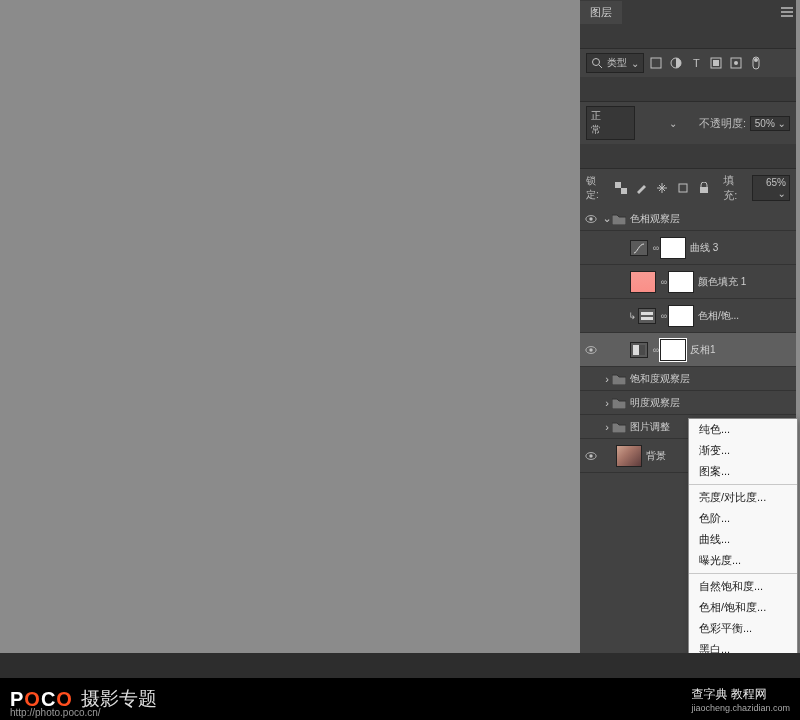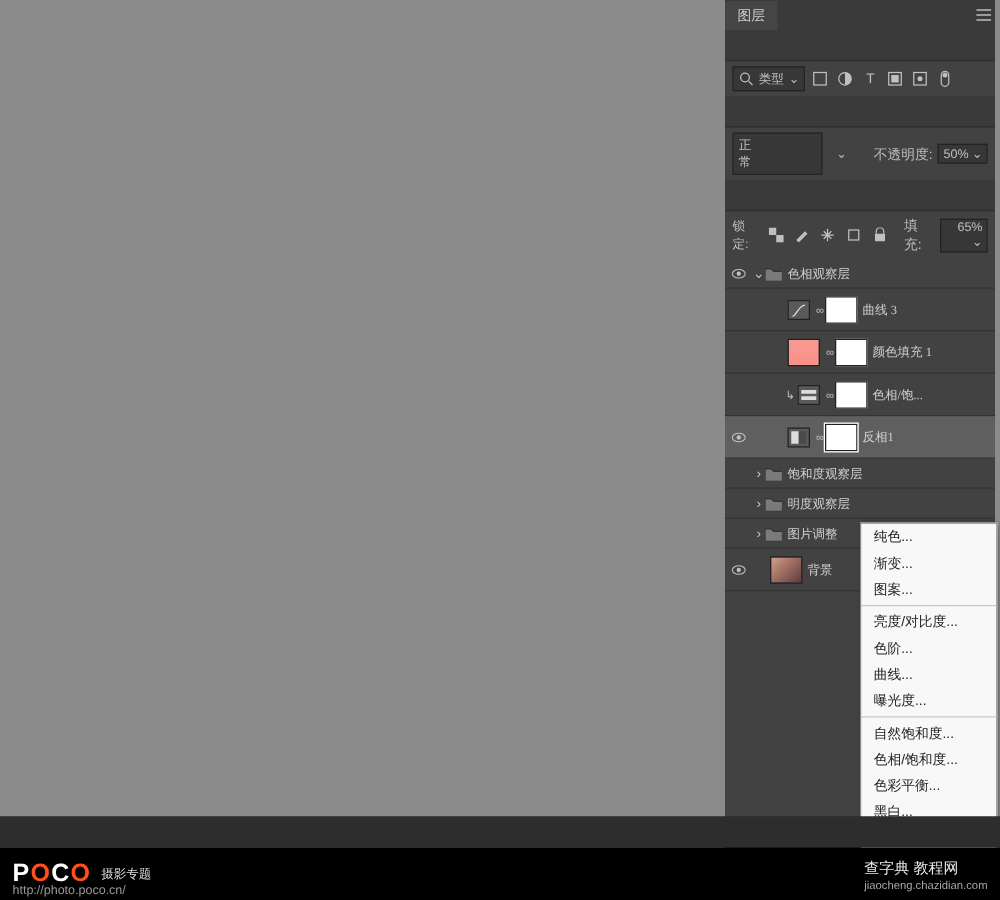--- a/index.html
+++ b/index.html
@@ -6,59 +6,59 @@
 body { width: 800px; height: 720px; background: #8b8b8b; position: relative; overflow: hidden; }
 .canvas { position: absolute; left: 0; top: 0; width: 584px; height: 653px; background: #8b8b8b; }
 .panel { position: absolute; right: 4px; top: 0; width: 216px; background: #3a3a3a; color: #bdbdbd; font-size: 11px; }
 .panel-tab { background: #3a3a3a; height: 24px; display: flex; align-items: center; }
 .panel-tab span { background: #454545; padding: 4px 10px; color: #d0d0d0; }
 .panel-menu { width: 18px; height: 24px; margin-left: auto; display: flex; align-items: center; justify-content: center; }
 .row1, .row2, .row3 { display: flex; align-items: center; padding: 4px 6px; gap: 4px; background: #424242; border-top: 1px solid #2c2c2c; margin-top: 24px; }
 .magnify { width: 12px; height: 12px; }
 .sel { background: #373737; border: 1px solid #232323; padding: 2px 4px; display: flex; align-items: center; gap: 4px; color: #c0c0c0; font-size: 10px; }
 .icobtn { width: 16px; height: 16px; display: flex; align-items: center; justify-content: center; color: #c0c0c0; font-size: 11px; }
-.row2 .sel.blend { width: 72px; gap: 34px; }
+.row2 .sel.blend { width: 49px; gap: 34px; }
 .sp { flex: 1; }
 .pct { width: 40px; background: #373737; border: 1px solid #232323; padding: 1px 3px; color: #c0c0c0; font-size: 10px; text-align: right; }
 .lockrow { gap: 6px; }
 .locklabel { color: #bdbdbd; font-size: 10px; }
 .layers { background: #424242; color: #c8c8c8; }
 .layer { display: flex; align-items: center; height: 24px; border-bottom: 1px solid #333; }
 .layer.big { height: 34px; }
 .vis { width: 22px; display: flex; align-items: center; justify-content: center; }
 .eye { width: 12px; height: 10px; }
 .caret { width: 10px; text-align: center; }
 .folder-ico, .thumb, .mask { margin-right: 4px; }
 .folder-ico { width: 14px; height: 12px; }
 .thumb { width: 26px; height: 22px; border: 1px solid #222; background: #f2f2f2; }
 .thumb.pink { background: linear-gradient(180deg,#f89a93 0%,#fa8f88 100%); }
 .thumb.small { width: 18px; height: 16px; }
 .thumb.adj { background: #5a5a5a; display: flex; align-items: center; justify-content: center; }
 .thumb.girl { background: linear-gradient(135deg,#cfa28f 0%, #a67467 40%, #5e3c3c 100%); }
 .mask { width: 26px; height: 22px; border: 1px solid #222; background: #ffffff; }
 .link { width: 8px; height: 14px; display: flex; align-items: center; justify-content: center; font-size: 9px; color: #c0c0c0; }
-.lname { font-size: 10px; color: #d0d0d0; flex: 1; font-family: Liberation Serif, serif; }
+.lname { font-size: 10px; color: #d0d0d0; flex: 1; }
 .layer.selected { background: #5f5f5f; }
 .indent1 { width: 14px; }
 .indent2 { width: 28px; }
 .indentclip { width: 36px; display: flex; align-items: center; justify-content: flex-end; padding-right: 2px; }
 .clip-arrow { color: #c0c0c0; font-size: 9px; }
 .lockicon { margin-left: auto; margin-right: 6px; color: #b0b0b0; }
 .panel-bottom { display: flex; align-items: center; justify-content: flex-end; gap: 10px; padding: 6px 8px; background: #424242; border-top: 1px solid #2c2c2c; color: #bdbdbd; }
 .panel-bottom .ic { width: 14px; height: 14px; display: flex; align-items: center; justify-content: center; font-size: 10px; }
 
 .ctx { position: absolute; right: 2px; top: 418px; width: 110px; background: #f8f8f8; border: 1px solid #8a8a8a; box-shadow: 2px 2px 6px rgba(0,0,0,.3); font-size: 11px; color: #222; }
 .ctx .itm { padding: 3px 10px; white-space: nowrap; }
 .ctx hr { border: none; border-top: 1px solid #c8c8c8; margin: 2px 0; }
 
 .bottombar { position: absolute; left: 0; bottom: 42px; width: 800px; height: 25px; background: #2d2d2d; }
 .watermark { position: absolute; left: 0; bottom: 0; width: 800px; height: 42px; background: #000; color: #fff; display: flex; align-items: center; padding: 0 10px; }
 .logo { font-family: Arial, sans-serif; font-weight: 700; font-size: 20px; letter-spacing: 1px; }
 .log-o { color: #ff4f1f; }
-.sub { font-size: 10px; margin-left: 8px; color: #ddd; }
+.sub { font-size: 19px; margin-left: 8px; color: #ddd; }
 .url { font-size: 10px; color: #999; position: absolute; left: 10px; bottom: 2px; }
 .right-wm { margin-left: auto; text-align: left; font-size: 12px; color: #eaeaea; }
 .right-wm .small { font-size: 9px; color: #a8a8a8; }
 </style>
 </head>
 <body>
 
 <div class="canvas"></div>
 
 <div class="panel">

